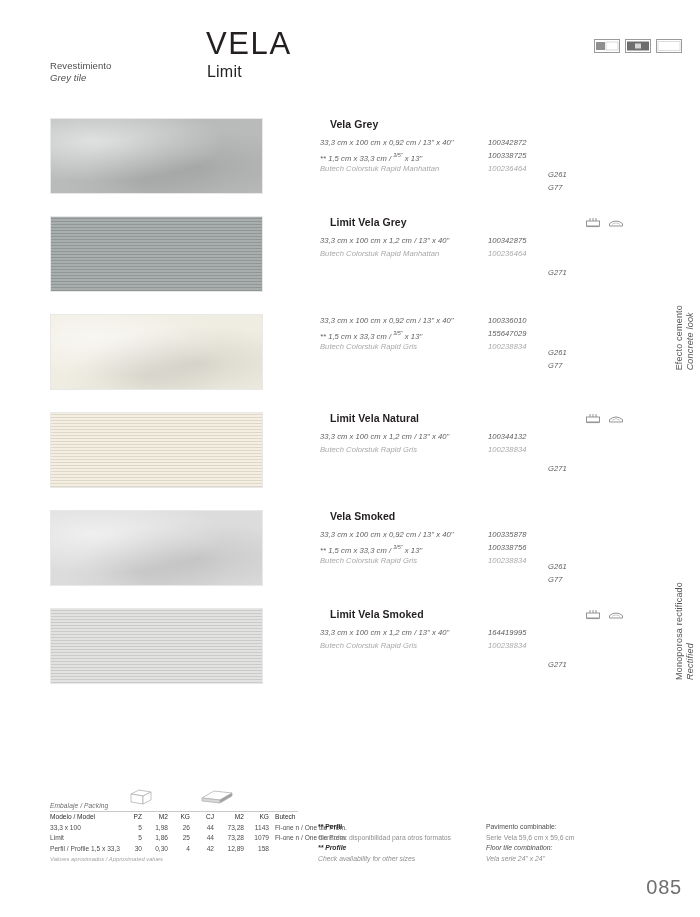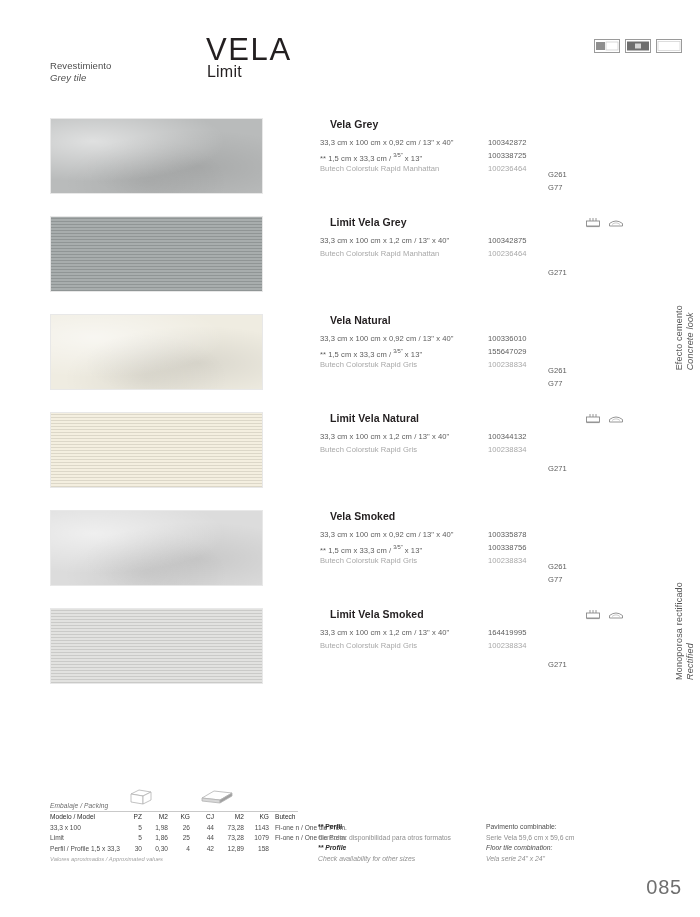--- a/index.html
+++ b/index.html
@@ -13,42 +13,42 @@
 
   
   .header{position:absolute;left:0;top:0;width:700px;height:100px;}
   .hdr-sub{
     position:absolute;left:50px;top:60px;width:145px;text-align:left;
     font-size:9.5px;line-height:11.5px;color:#4d4d4d;letter-spacing:.1px;
   }
   .hdr-sub .it{font-style:italic;display:block;}
   .hdr-title{
     position:absolute;left:206px;top:27px;
-    font-size:31px;line-height:33px;letter-spacing:1.6px;font-weight:400;color:#231f20;margin-top:6px;
+    font-size:31px;line-height:33px;letter-spacing:1.6px;font-weight:400;color:#231f20;
   }
   .hdr-title2{
     position:absolute;left:207px;top:63px;
     font-size:16px;line-height:18px;letter-spacing:.2px;font-weight:400;color:#231f20;
   }
   .fmt-icons{position:absolute;right:18px;top:39px;display:flex;gap:5px;align-items:center;}
   .fmt-icon{width:26px;height:14px;}
 
   
   .rows{position:absolute;left:0;top:0;width:700px;}
   .row{position:absolute;left:0;width:700px;height:98px;}
   .swatch{
     position:absolute;left:50px;top:0;width:213px;height:76px;
     border:1px solid #e8e8e8;box-sizing:border-box;
     background:#c9c9c9;
   }
   .swatch .grain{position:absolute;inset:0;}
 
   .info{position:absolute;left:320px;top:0;width:350px;}
   .p-name{font-size:10.5px;font-weight:700;line-height:12px;color:#231f20;letter-spacing:.05px;margin:0 0 6px 10px;}
-  .p-line{position:relative;height:13px;font-size:7.6px;line-height:13px;color:#5c5c5c;letter-spacing:.05px;white-space:nowrap;}
+  .p-line{position:relative;height:13px;font-size:7.6px;line-height:13px;color:#5c5c5c;letter-spacing:.05px;white-space:nowrap;font-style:italic;}
   .p-line.dim{color:#a8a8a8;}
   .p-line .sz{position:absolute;left:0;top:0;}
   .p-line .code{position:absolute;left:168px;top:0;}
   .p-line .ref{position:absolute;left:228px;top:0;margin-top:32px;}
   .sup{font-size:5.4px;vertical-align:super;letter-spacing:0;}
 
   .relief-icons{position:absolute;right:76px;top:1px;display:flex;gap:7px;}
   .relief-icons svg{width:16px;height:11px;}
 
   
@@ -174,21 +174,20 @@
           <path d="M1.5 9 L1.5 6.5 Q8 1.5 14.5 6.5 L14.5 9 Z" fill="none" stroke="#8a8a8a" stroke-width=".9"></path>
           <path d="M4 7.5 Q8 4.2 12 7.5" fill="none" stroke="#b5b5b5" stroke-width=".7"></path>
         </svg>
       </div>
     </div>
     <div class="row" style="top: 314px;">
       <div class="swatch" style="background: rgb(239, 236, 225);">
         <div class="grain" style="background-image: radial-gradient(at 20% 30%, rgba(255, 255, 255, 0.55), rgba(255, 255, 255, 0) 55%), radial-gradient(at 70% 65%, rgba(0, 0, 0, 0.09), rgba(0, 0, 0, 0) 55%), radial-gradient(at 45% 85%, rgba(0, 0, 0, 0.06), rgba(0, 0, 0, 0) 50%);"></div>
       </div>
       <div class="info">
-        <div class="p-name">Vela Natural</div>
         <div class="p-line">
           <span class="sz">33,3 cm x 100 cm x 0,92 cm / 13" x 40"</span>
           <span class="code">100336010</span>
           <span class="ref">G261</span>
         </div>
         <div class="p-line">
           <span class="sz">** 1,5 cm x 33,3 cm / <span class="sup">3/5"</span> x 13"</span>
           <span class="code">155647029</span>
           <span class="ref">G77</span>
         </div>

